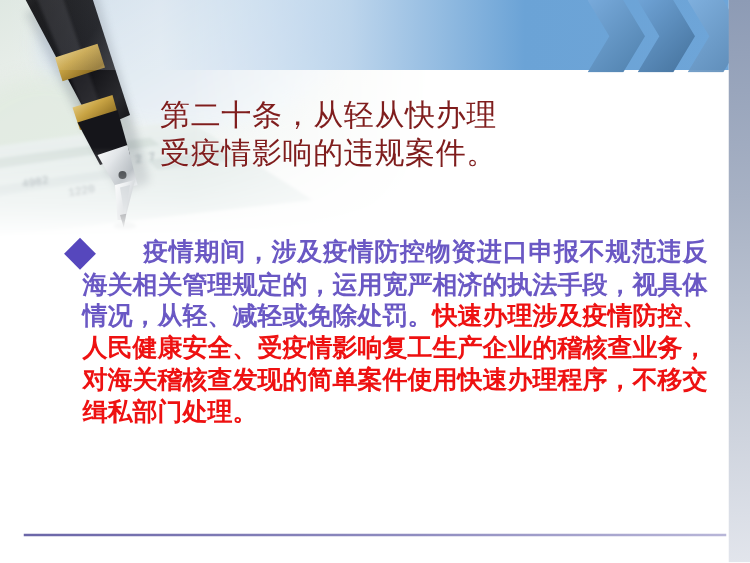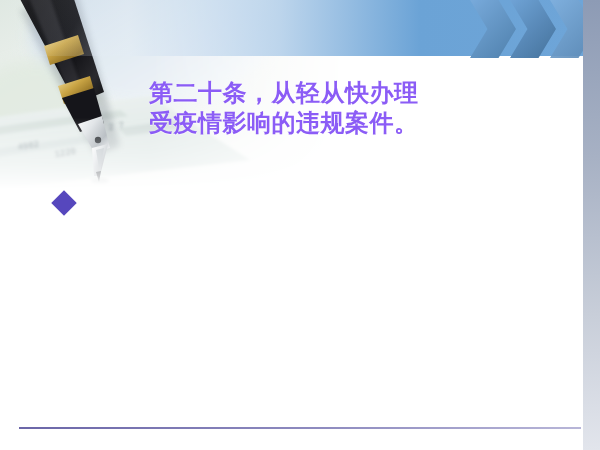--- a/index.html
+++ b/index.html
@@ -75,26 +75,26 @@
     mask-image:
         linear-gradient(90deg, rgba(0,0,0,1) 0%, rgba(0,0,0,1) 42%, rgba(0,0,0,0.55) 68%, rgba(0,0,0,0) 97%),
         linear-gradient(180deg, rgba(0,0,0,1) 0%, rgba(0,0,0,1) 62%, rgba(0,0,0,0.45) 86%, rgba(0,0,0,0) 100%);
     mask-composite: intersect;
   }
   .photo svg { display: block; }
 
   
   .title {
     position: absolute;
-    left: 149px;
+    left: 128px;
     top: 78px;
     width: 420px;
-    color: #8b5cf6;
+    color: #7f1d1d;
     font-size: 24px;
-    font-weight: bold;
+    font-weight: normal;
     line-height: 30px;
     letter-spacing: 0.5px;
     white-space: pre-line;
     text-shadow: 0 1px 0 rgba(255,255,255,.5);
   }
 
   
   .bullet-diamond {
     position: absolute;
     left: 55px;
@@ -233,16 +233,19 @@
     <div class="chev chev-3"></div>
   </div>
 
   <div class="right-strip"></div>
 
   <div class="title">第二十条，从轻从快办理
 受疫情影响的违规案件。</div>
 
   <div class="bullet-diamond"></div>
 
+  <div class="body">
+    <span class="indent"></span><span class="seg-purple">疫情期间，涉及疫情防控物资进口申报不规范违反海关相关管理规定的，运用宽严相济的执法手段，视具体情况，从轻、减轻或免除处罚。</span><span class="seg-red">快速办理涉及疫情防控、人民健康安全、受疫情影响复工生产企业的稽核查业务，对海关稽核查发现的简单案件使用快速办理程序，不移交缉私部门处理。</span>
+  </div>
 
   <div class="bottom-rule"></div>
 
 </div>
 
 </body></html>

